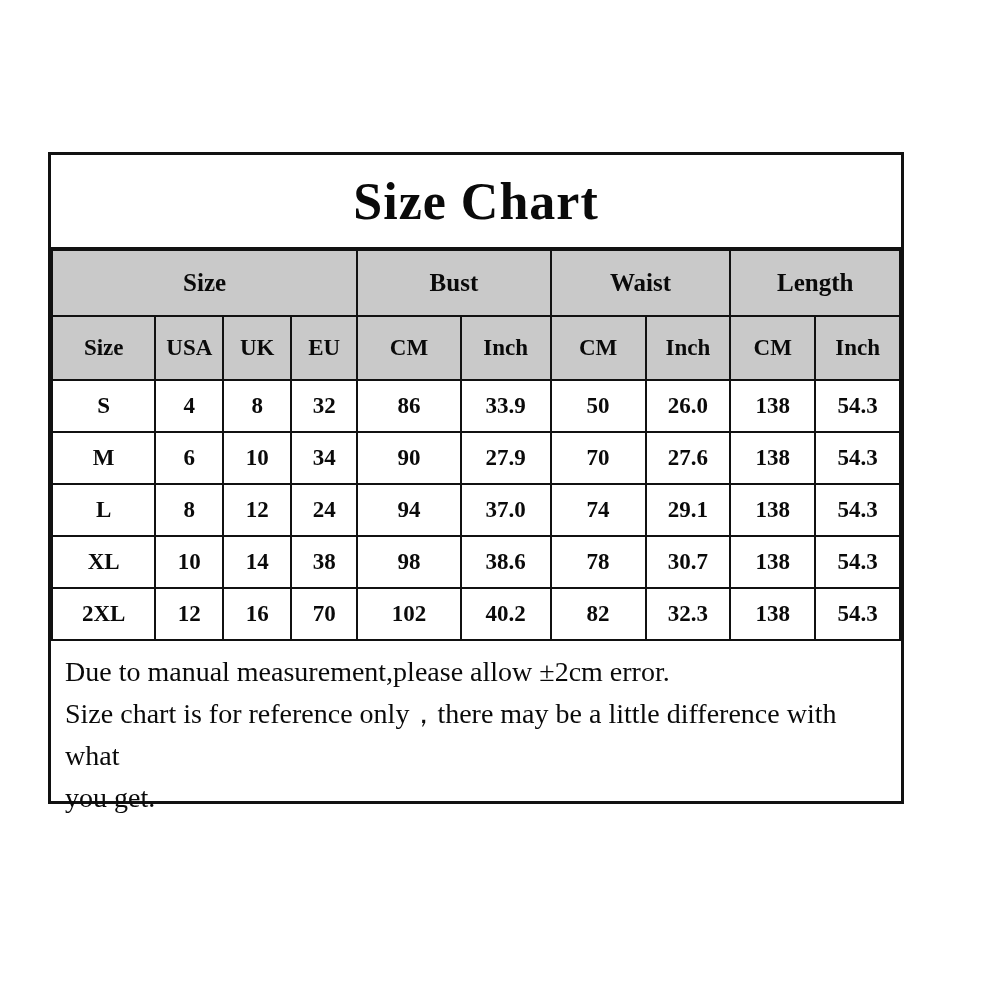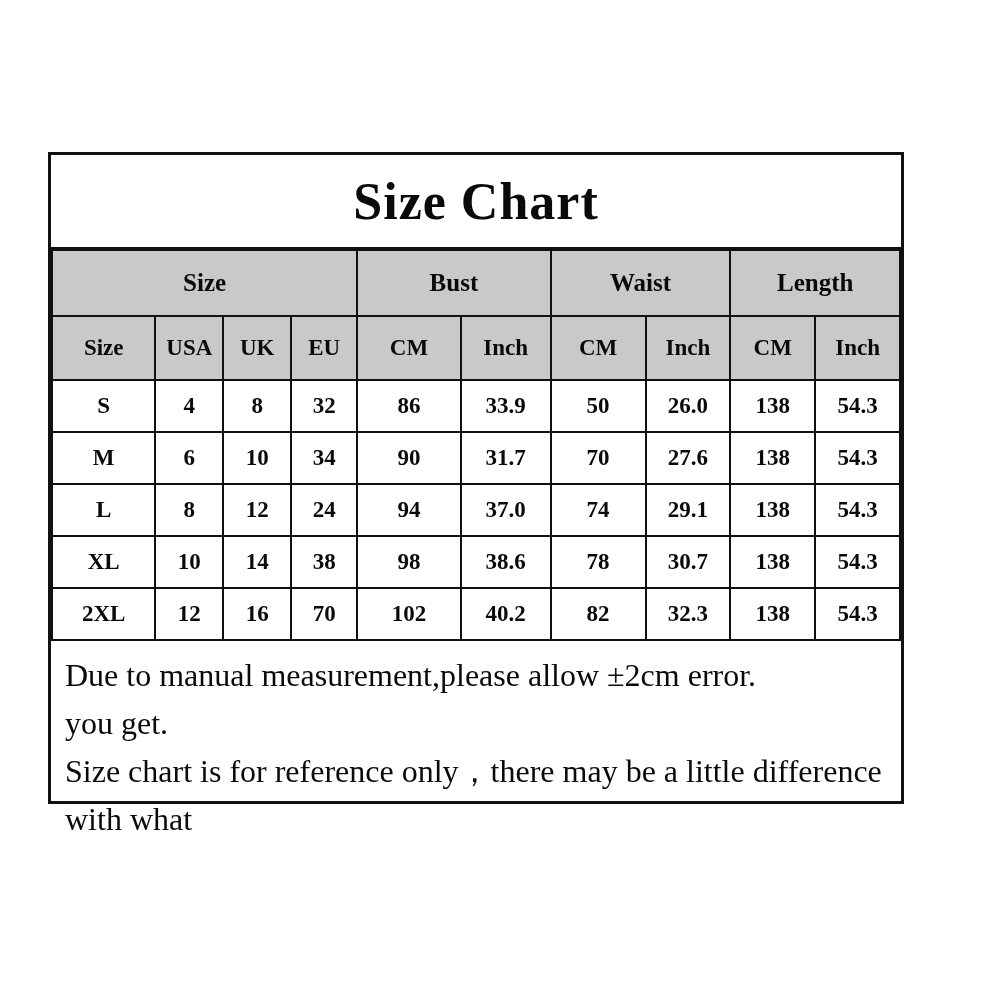--- a/index.html
+++ b/index.html
@@ -74,21 +74,21 @@
     font-weight: bold;
   }
   .data-row td.bold-cell {
     font-weight: bold;
   }
   .notes {
     padding: 10px 14px 0 14px;
     box-sizing: border-box;
   }
   .note-line {
-    font-size: 32px;
+    font-size: 28px;
     line-height: 1.5;
     color: #0a0a0a;
   }
   
   col.c-size   { width: 12.2%; }
   col.c-usa    { width: 8.0%;  }
   col.c-uk     { width: 8.0%;  }
   col.c-eu     { width: 7.8%;  }
   col.c-bcm    { width: 12.2%; }
   col.c-bin    { width: 10.6%; }
@@ -153,21 +153,21 @@
           <td>26.0</td>
           <td>138</td>
           <td>54.3</td>
         </tr>
         <tr class="data-row">
           <td class="bold-cell">M</td>
           <td class="bold-cell">6</td>
           <td class="bold-cell">10</td>
           <td class="bold-cell">34</td>
           <td>90</td>
-          <td>31.7</td>
+          <td>27.9</td>
           <td>70</td>
           <td>27.6</td>
           <td>138</td>
           <td>54.3</td>
         </tr>
         <tr class="data-row">
           <td class="bold-cell">L</td>
           <td class="bold-cell">8</td>
           <td class="bold-cell">12</td>
           <td class="bold-cell">24</td>
@@ -200,18 +200,18 @@
           <td>82</td>
           <td>32.3</td>
           <td>138</td>
           <td>54.3</td>
         </tr>
       </tbody>
     </table>
 
     <div class="notes">
       <div class="note-line">Due to manual measurement,please allow ±2cm error.</div>
+      <div class="note-line">Size chart is for reference only，there may be a little difference with what</div>
       <div class="note-line">you get.</div>
-      <div class="note-line">Size chart is for reference only，there may be a little difference with what</div>
     </div>
 
   </div>
 </div>
 
 </body></html>

